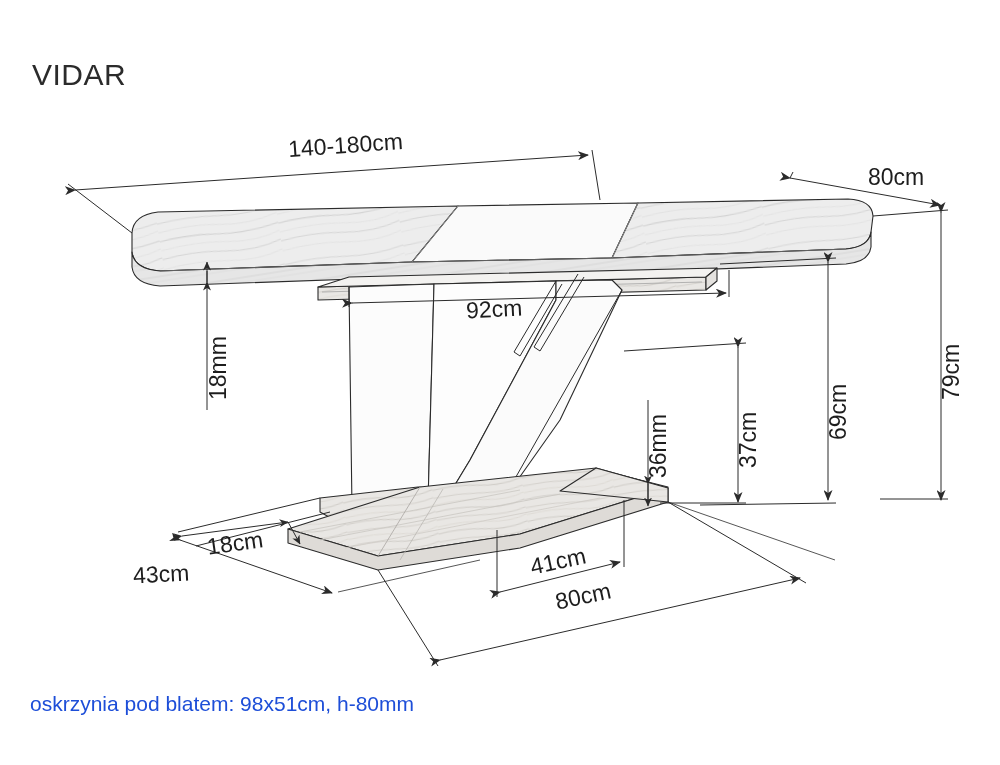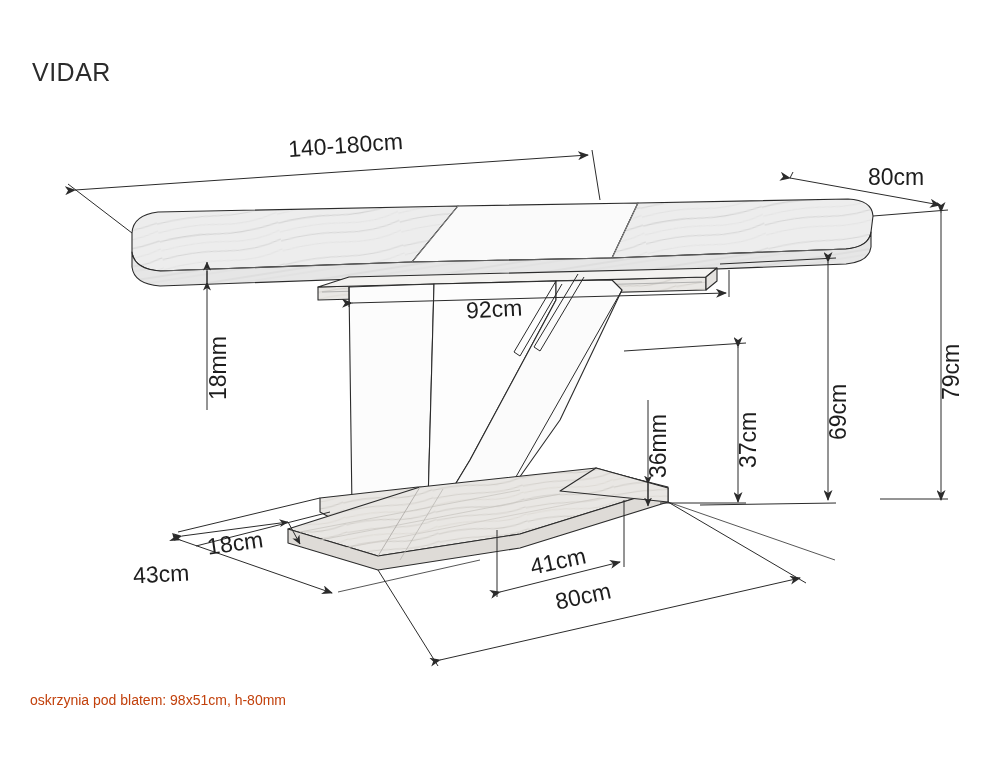--- a/index.html
+++ b/index.html
@@ -21,31 +21,31 @@
     position: absolute;
     left: 0;
     top: 0;
     width: 1000px;
     height: 765px;
   }
   .title {
     position: absolute;
     left: 32px;
     top: 58px;
-    font-size: 25px;
+    font-size: 30px;
     letter-spacing: 0.5px;
     color: #2b2b2b;
     font-family: "Liberation Sans", sans-serif;
   }
   .note {
     position: absolute;
     left: 30px;
     top: 692px;
-    font-size: 14px;
-    color: #c2410c;
+    font-size: 21px;
+    color: #1d4ed8;
     font-family: "Liberation Sans", sans-serif;
     white-space: nowrap;
   }
   .logo-wrap {
     position: absolute;
     left: 838px;
     top: 678px;
     width: 140px;
     height: 48px;
   }

